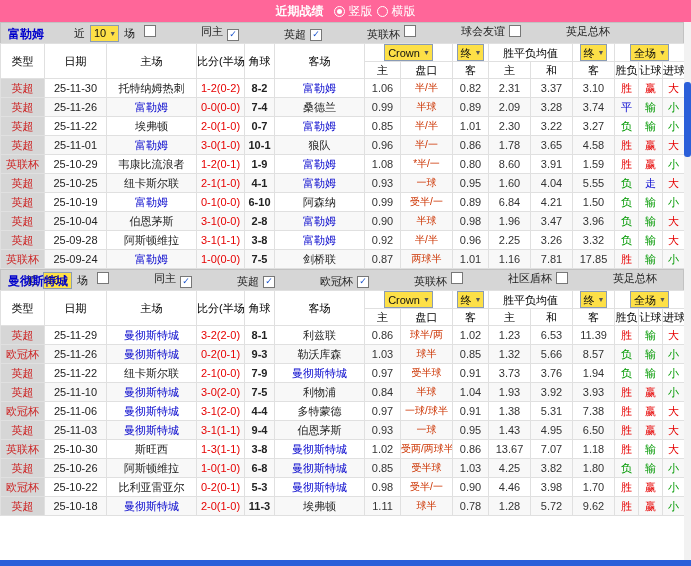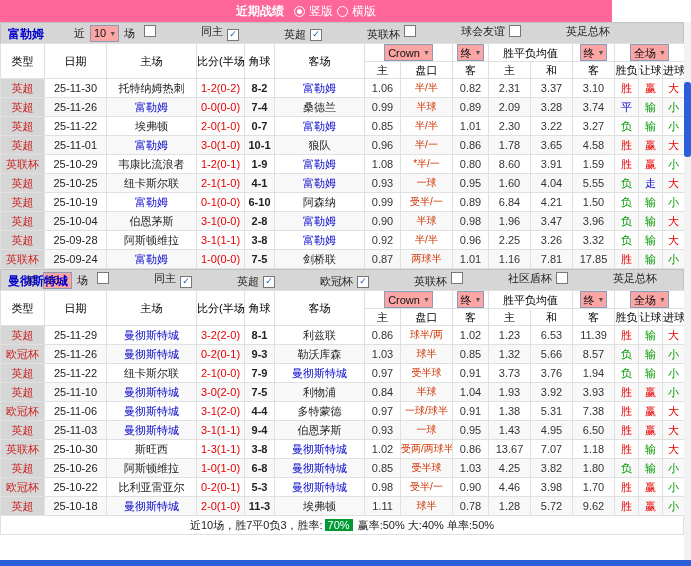--- a/index.html
+++ b/index.html
@@ -1,37 +1,37 @@
 <!DOCTYPE html>
 <html><head>
 <meta charset="utf-8">
 <style>
   html,body{margin:0;padding:0;}
   body{
     width:691px;height:566px;position:relative;overflow:hidden;background:#fff;
     font-family:"Liberation Sans","DejaVu Sans",sans-serif;
   }
   .topbar{
-    width:612px;height:22px;background:#ff6699;color:#fff;
+    width:691px;height:22px;background:#ff6699;color:#fff;
     display:flex;align-items:center;justify-content:center;gap:10px;
     font-size:12px;font-weight:bold;
   }
   .radio-group{display:inline-flex;align-items:center;gap:4px;font-weight:normal;}
   .radio{width:9px;height:9px;border:1px solid #fff;border-radius:50%;display:inline-block;position:relative;background:transparent;}
   .radio.selected::after{content:"";position:absolute;left:2px;top:2px;right:2px;bottom:2px;background:#fff;border-radius:50%;}
   .page{width:684px;}
   .team-section{margin-top:0;}
   .team-bar{
     height:20px;background:#d6d6d6;border:1px solid #c2c2c2;border-bottom:none;
     position:relative;display:flex;align-items:center;justify-content:center;
   }
   .team-name{position:absolute;left:7px;top:3px;font-size:12px;font-weight:bold;color:#0000cc;cursor:pointer;}
   .filter-row{display:flex;align-items:center;gap:5px;font-size:11px;color:#222;}
   .sel{
-    display:inline-flex;align-items:center;border:1px solid #8a9bb5;background:#fca5a5;
+    display:inline-flex;align-items:center;border:1px solid #8a9bb5;background:#fde047;
     font-size:11px;height:15px;padding:0 2px 0 3px;cursor:pointer;color:#111;
   }
   .sel i{font-style:normal;}
   .sel .arr{font-size:7px;color:#555;margin-left:3px;}
   .chk{display:inline-flex;align-items:center;margin-left:4px;cursor:pointer;gap:42px;}
   .box{
     width:10px;height:10px;border:1px solid #777;background:#fff;display:inline-flex;
     align-items:center;justify-content:center;font-size:9px;line-height:9px;color:#1a53cc;margin-right:3px;
   }
   table.stats{border-collapse:collapse;width:684px;table-layout:fixed;font-size:11px;}
@@ -587,23 +587,20 @@
             <td class="c-odd">0.78</td>
             <td class="c-avg">1.28</td>
             <td class="c-avg">5.72</td>
             <td class="c-avg">9.62</td>
             <td class="c-res" style="color: rgb(230, 0, 0);">胜</td>
             <td class="c-res" style="color: rgb(230, 0, 0);">赢</td>
             <td class="c-res" style="color: rgb(0, 153, 0);">小</td>
           </tr>
         </tbody>
     </table>
-    <div class="summary">
-      <span>近10场，胜7平0负3，胜率:</span><span class="hl">70%</span><span>  赢率:50%  大:40%  单率:50%</span>
-    </div>
   </section>
 
 </div>
 
 <div class="vscroll">
   <div class="vthumb"></div>
 </div>
 <div class="hbar"></div>
 
 </body></html>

